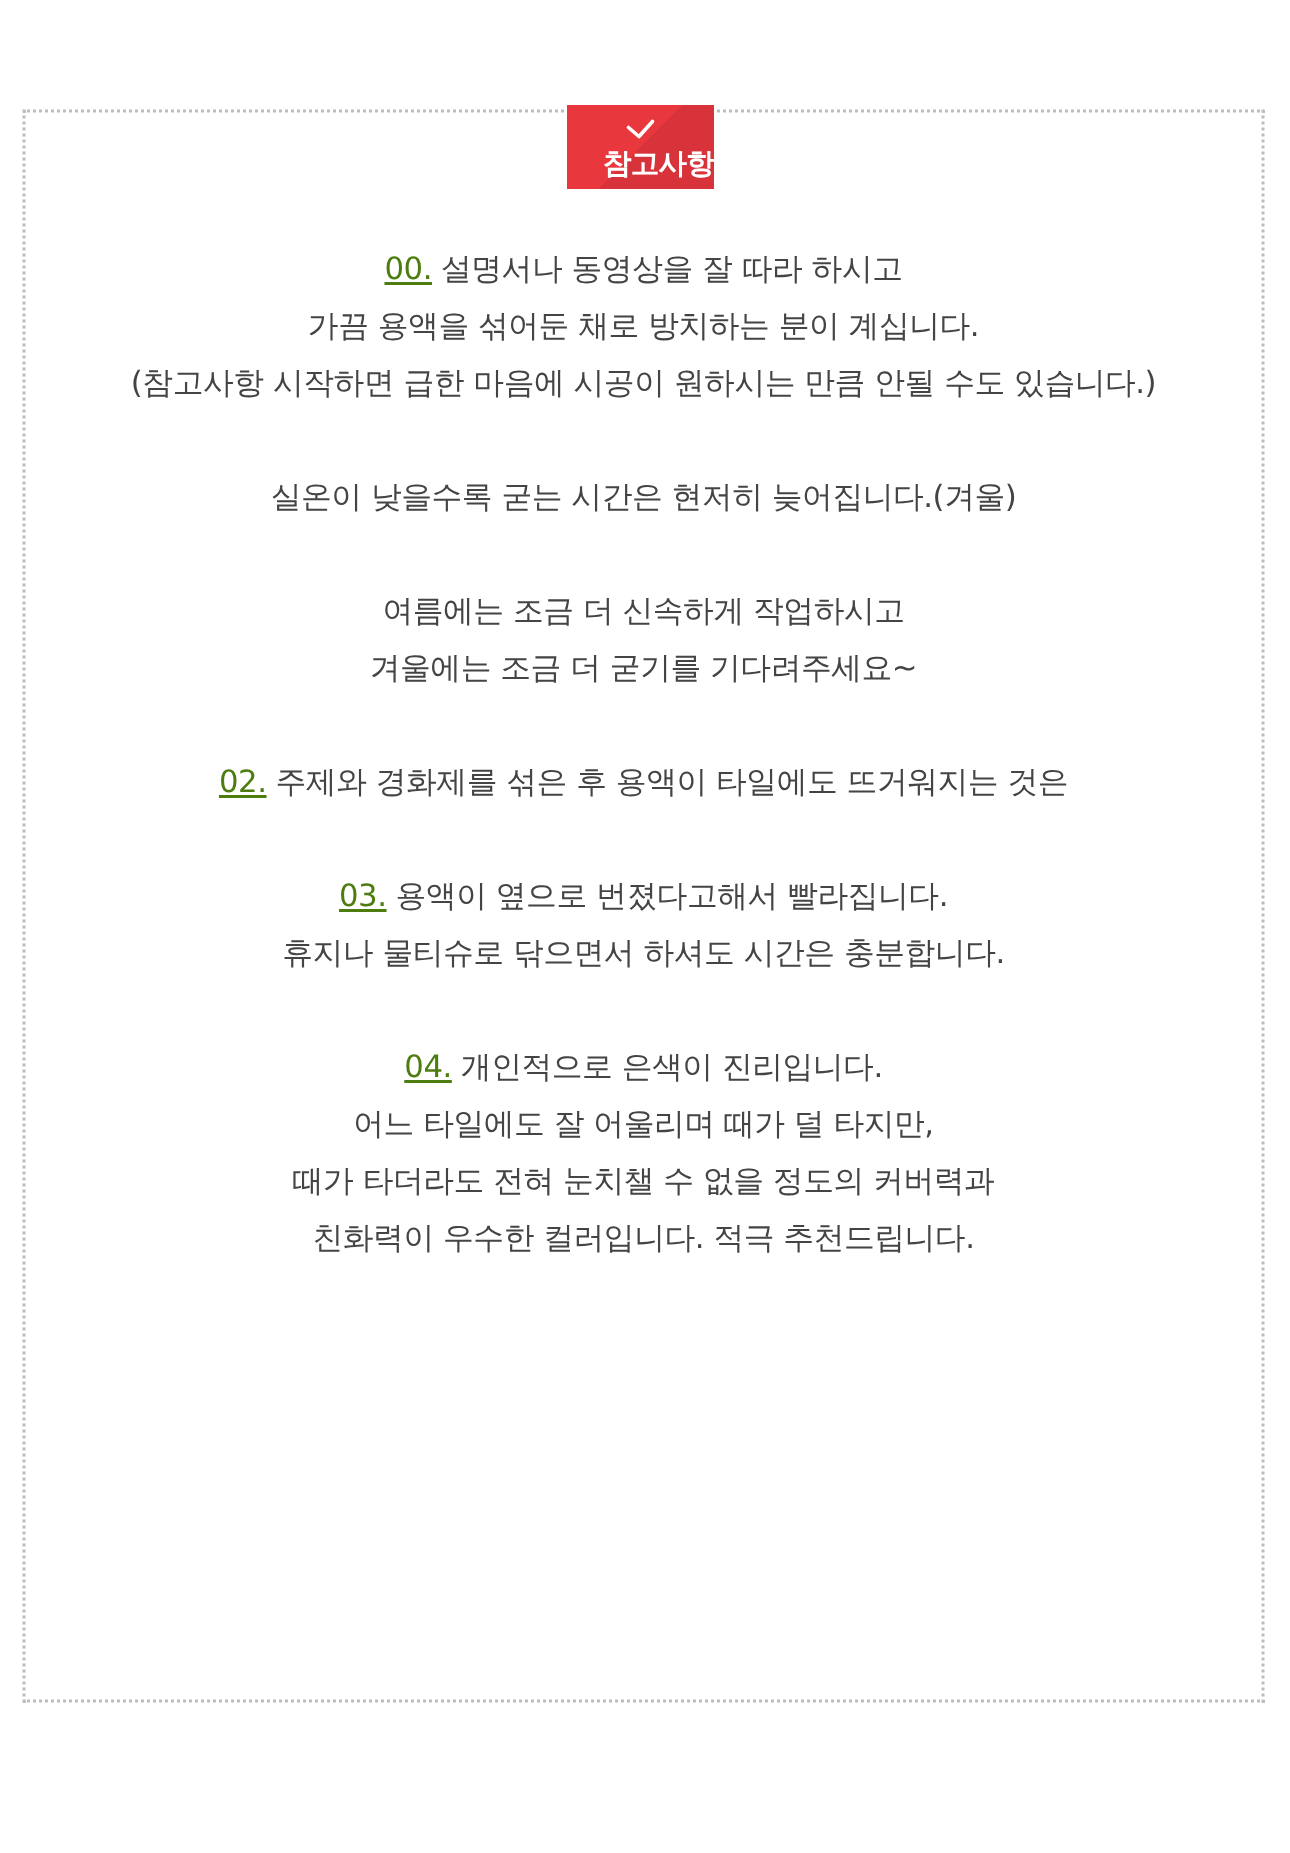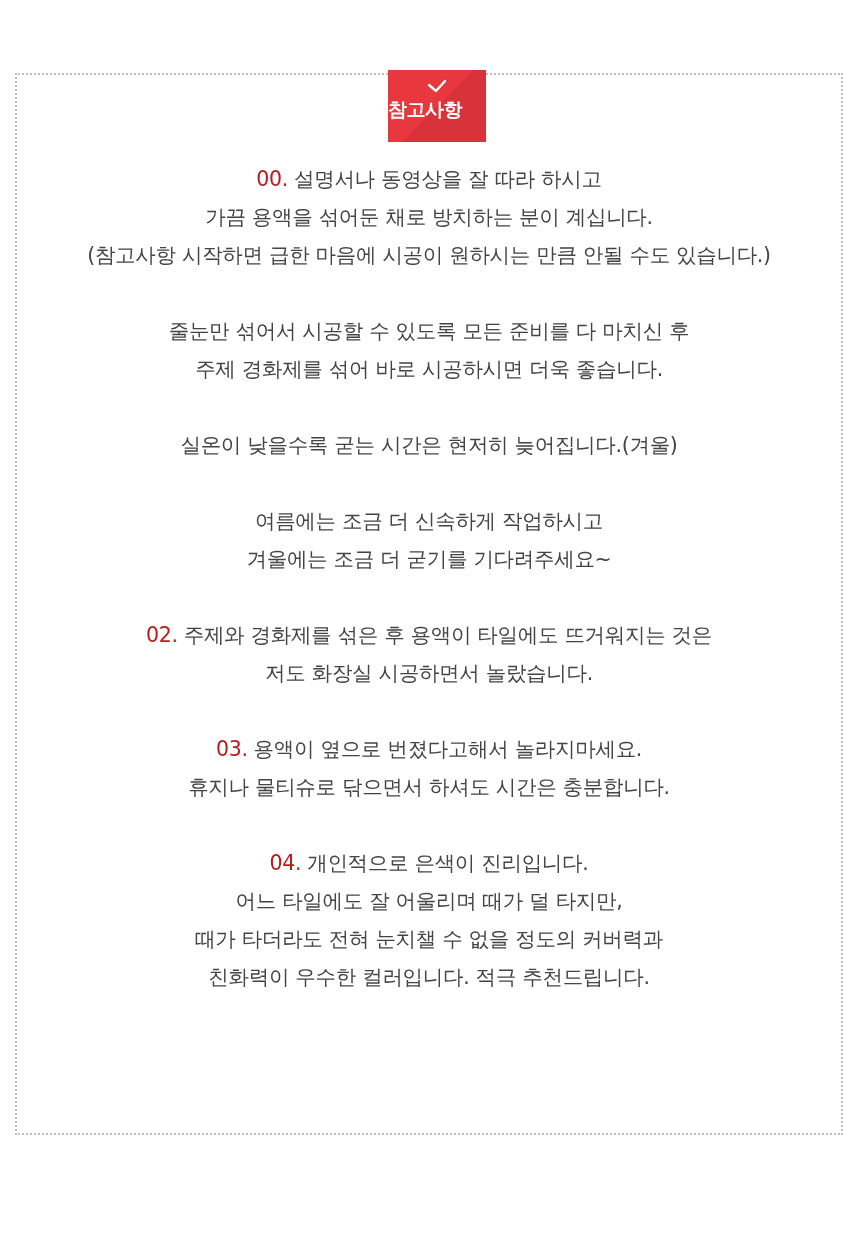--- a/index.html
+++ b/index.html
@@ -18,27 +18,27 @@
       position: absolute;
       left: 15px;
       top: 73px;
       width: 828px;
       height: 1062px;
       border: 2px dotted #bdbdbd;
       box-sizing: border-box;
     }
     .badge {
       position: absolute;
-      left: 388px;
+      left: 378px;
       top: 70px;
       width: 98px;
-      height: 72px;
+      height: 56px;
       background: linear-gradient(135deg, #e8383e 0%, #e8383e 50%, #d8333a 50.1%, #d8333a 100%);
       color: #ffffff;
-      text-align: left;
+      text-align: right;
       z-index: 2;
     }
     .badge .check {
       display: block;
       margin: 8px auto 0;
       width: 22px;
       height: 16px;
     }
     .badge .label {
       display: block;
@@ -60,22 +60,23 @@
       letter-spacing: -0.3px;
     }
     .para {
       margin: 0 0 38px 0;
     }
     .para .line {
       display: block;
       white-space: nowrap;
     }
     .num {
-      color: #b91c1c;
+      color: #4d7c0f;
       margin-right: 6px;
+      text-decoration: underline;
     }
   </style>
 </head>
 <body>
 
 <div class="notice-box"></div>
 
 <div class="badge">
   <svg class="check" viewBox="0 0 22 16">
     <polyline points="3,7 10,13 19,3" fill="none" stroke="#ffffff" stroke-width="2.4" stroke-linecap="round" stroke-linejoin="round"></polyline>
@@ -84,41 +85,36 @@
 </div>
 
 <div class="content">
 
   <div class="para">
     <span class="line"><span class="num">00.</span><span>설명서나 동영상을 잘 따라 하시고</span></span>
     <span class="line">가끔 용액을 섞어둔 채로 방치하는 분이 계십니다.</span>
     <span class="line">(참고사항 시작하면 급한 마음에 시공이 원하시는 만큼 안될 수도 있습니다.)</span>
   </div>
 
-  <div class="para">
-    <span class="line">줄눈만 섞어서 시공할 수 있도록 모든 준비를 다 마치신 후</span>
-    <span class="line">주제 경화제를 섞어 바로 시공하시면 더욱 좋습니다.</span>
-  </div>
 
   <div class="para">
     <span class="line">실온이 낮을수록 굳는 시간은 현저히 늦어집니다.(겨울)</span>
   </div>
 
   <div class="para">
     <span class="line">여름에는 조금 더 신속하게 작업하시고</span>
     <span class="line">겨울에는 조금 더 굳기를 기다려주세요~</span>
   </div>
 
   <div class="para">
     <span class="line"><span class="num">02.</span><span>주제와 경화제를 섞은 후 용액이 타일에도 뜨거워지는 것은</span></span>
-    <span class="line">저도 화장실 시공하면서 놀랐습니다.</span>
   </div>
 
   <div class="para">
-    <span class="line"><span class="num">03.</span><span>용액이 옆으로 번졌다고해서 놀라지마세요.</span></span>
+    <span class="line"><span class="num">03.</span><span>용액이 옆으로 번졌다고해서 빨라집니다.</span></span>
     <span class="line">휴지나 물티슈로 닦으면서 하셔도 시간은 충분합니다.</span>
   </div>
 
   <div class="para">
     <span class="line"><span class="num">04.</span><span>개인적으로 은색이 진리입니다.</span></span>
     <span class="line">어느 타일에도 잘 어울리며 때가 덜 타지만,</span>
     <span class="line">때가 타더라도 전혀 눈치챌 수 없을 정도의 커버력과</span>
     <span class="line">친화력이 우수한 컬러입니다. 적극 추천드립니다.</span>
   </div>
 </div>

